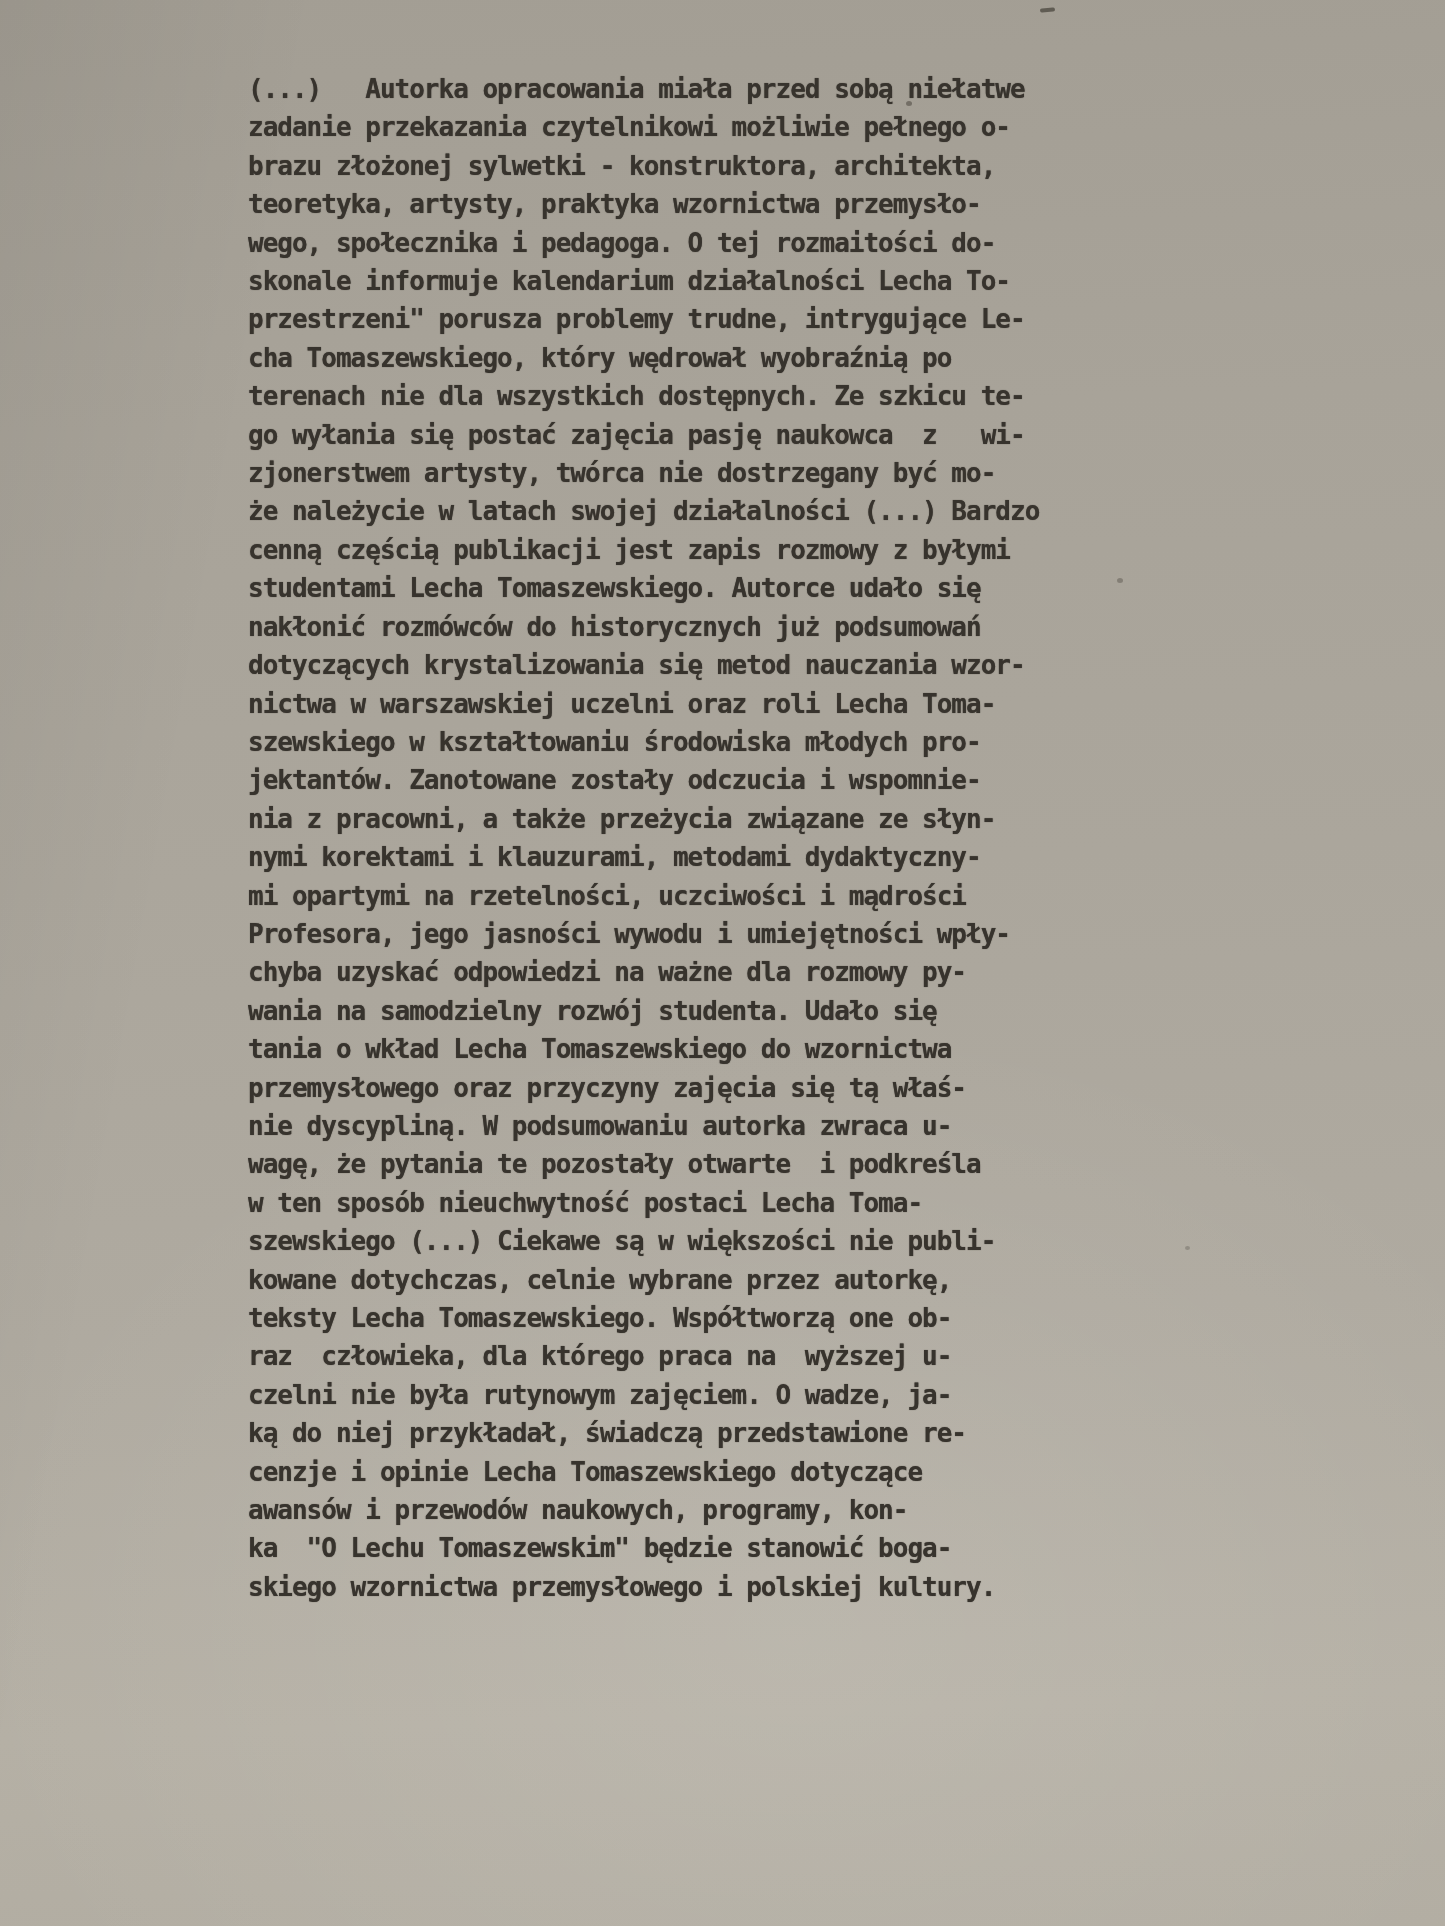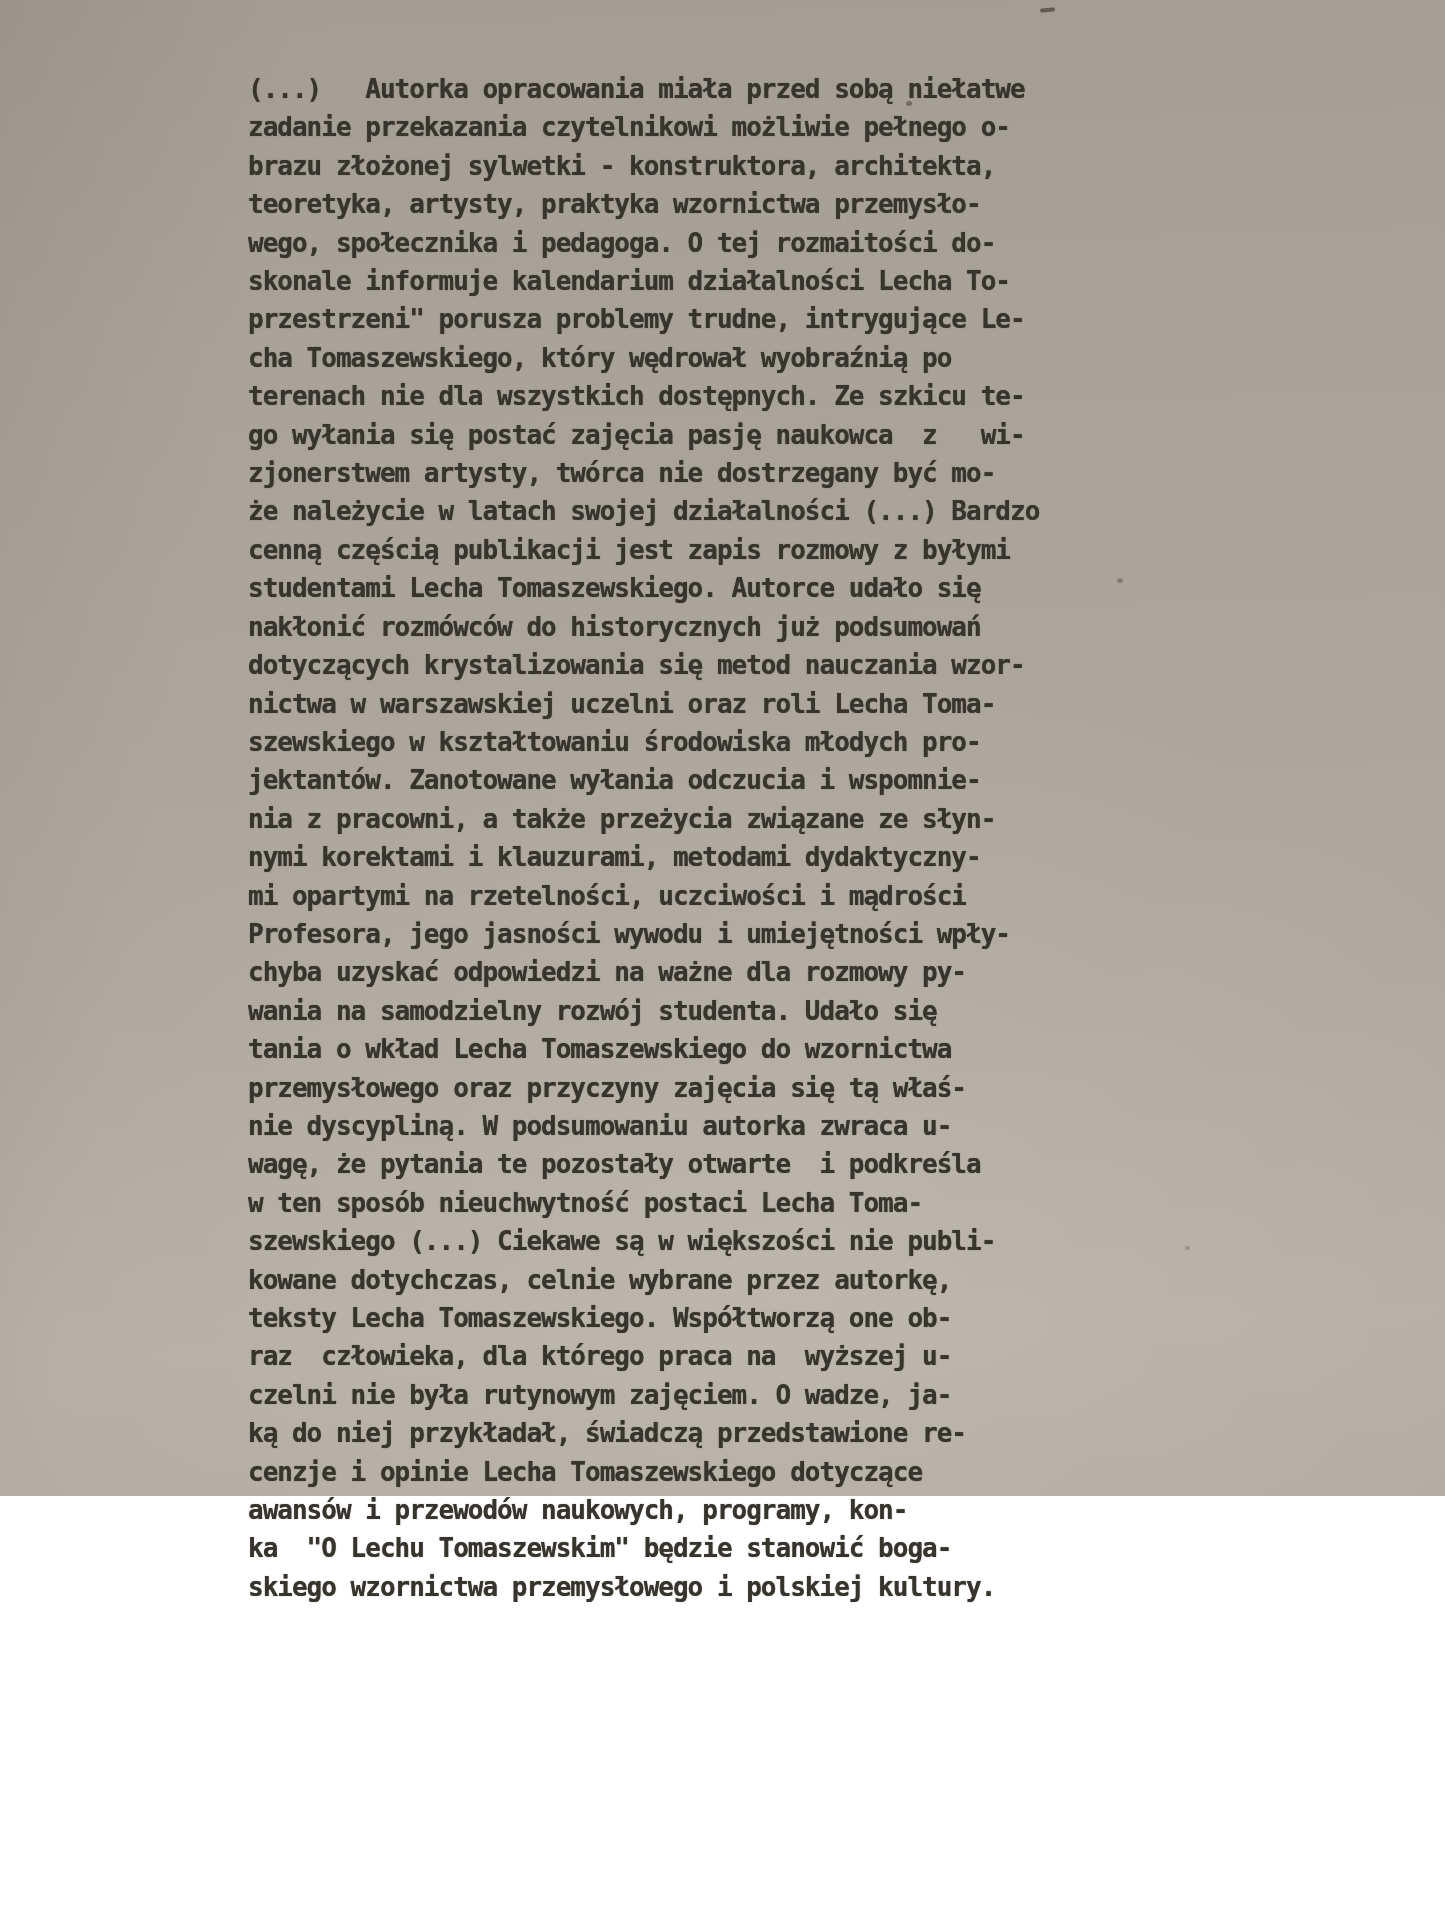--- a/index.html
+++ b/index.html
@@ -8,21 +8,21 @@
   }
   body {
     width: 1445px;
     height: 1926px;
     overflow: hidden;
     font-family: "DejaVu Sans Mono", "Liberation Mono", monospace;
   }
   .paper {
     position: relative;
     width: 1445px;
-    height: 1496px;
+    height: 1926px;
     background:
       radial-gradient(ellipse 1200px 900px at 55% 85%, rgba(255,255,250,0.10), rgba(255,255,250,0) 70%),
       linear-gradient(100deg, rgba(0,0,0,0.06), rgba(0,0,0,0) 18%),
       linear-gradient(178deg, #a39e94 0%, #a8a399 22%, #aba69c 45%, #afaaa0 68%, #b5b0a5 88%, #b2ada2 100%);
   }
   .text-block {
     position: absolute;
     top: 70px;
     left: 248px;
     width: 1100px;
@@ -97,21 +97,21 @@
         <div class="line">terenach nie dla wszystkich dostępnych. Ze szkicu te-</div>
         <div class="line">go wyłania się postać zajęcia pasję naukowca  z   wi-</div>
         <div class="line">zjonerstwem artysty, twórca nie dostrzegany być mo-</div>
         <div class="line">że należycie w latach swojej działalności (...) Bardzo</div>
         <div class="line">cenną częścią publikacji jest zapis rozmowy z byłymi</div>
         <div class="line">studentami Lecha Tomaszewskiego. Autorce udało się</div>
         <div class="line">nakłonić rozmówców do historycznych już podsumowań</div>
         <div class="line">dotyczących krystalizowania się metod nauczania wzor-</div>
         <div class="line">nictwa w warszawskiej uczelni oraz roli Lecha Toma-</div>
         <div class="line">szewskiego w kształtowaniu środowiska młodych pro-</div>
-        <div class="line">jektantów. Zanotowane wyłania odczucia i wspomnie-</div>
+        <div class="line">jektantów. Zanotowane zostały odczucia i wspomnie-</div>
         <div class="line">nia z pracowni, a także przeżycia związane ze słyn-</div>
         <div class="line">nymi korektami i klauzurami, metodami dydaktyczny-</div>
         <div class="line">mi opartymi na rzetelności, uczciwości i mądrości</div>
         <div class="line">Profesora, jego jasności wywodu i umiejętności wpły-</div>
         <div class="line">chyba uzyskać odpowiedzi na ważne dla rozmowy py-</div>
         <div class="line">wania na samodzielny rozwój studenta. Udało się</div>
         <div class="line">tania o wkład Lecha Tomaszewskiego do wzornictwa</div>
         <div class="line">przemysłowego oraz przyczyny zajęcia się tą właś-</div>
         <div class="line">nie dyscypliną. W podsumowaniu autorka zwraca u-</div>
         <div class="line">wagę, że pytania te pozostały otwarte  i podkreśla</div>

